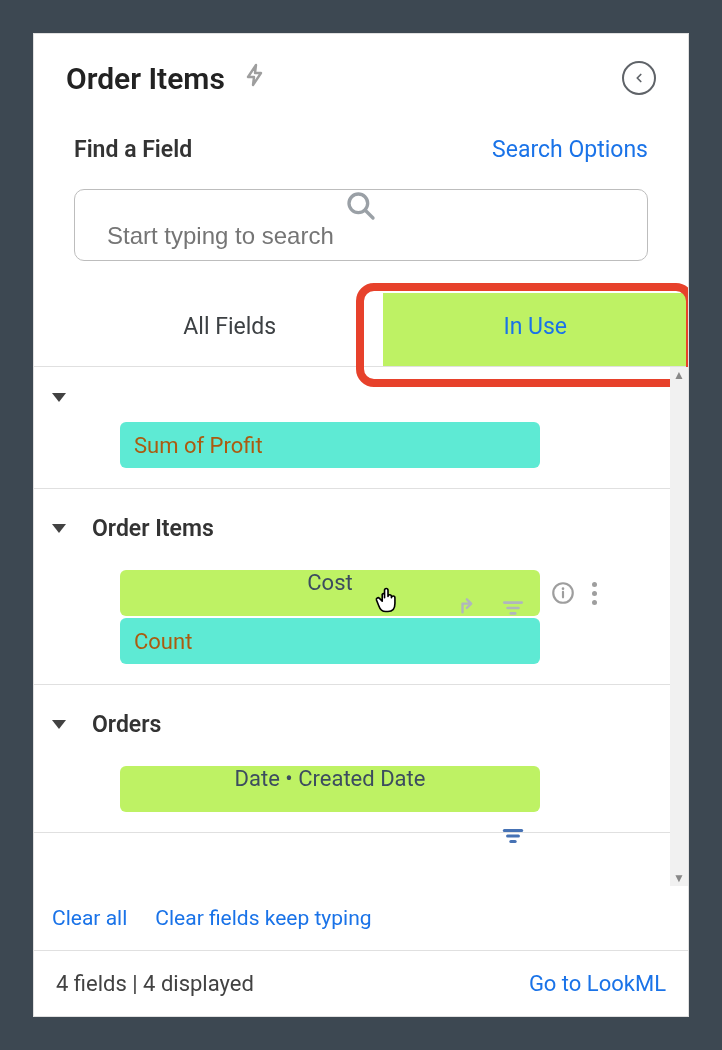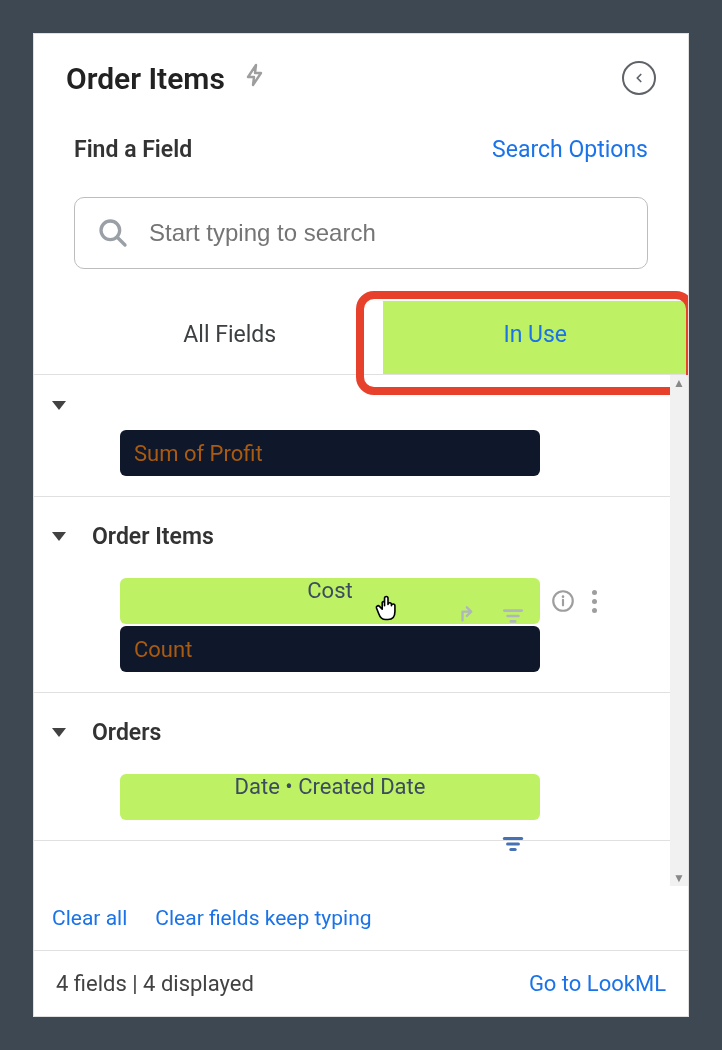--- a/index.html
+++ b/index.html
@@ -36,33 +36,34 @@
   border: 2.5px solid #5f6368;
   border-radius: 50%;
   background: #fff;
   display: flex; align-items: center; justify-content: center;
   cursor: pointer;
 }
 .collapse-btn svg { width: 14px; height: 14px; }
 
 .find-row {
   display: flex; align-items: center; justify-content: space-between;
-  margin: 34px 40px 16px 40px;
+  margin: 34px 40px 8px 40px;
   gap: 43px;
 }
 .find-label { font-size: 23px; font-weight: 600; color: #333; }
 .search-options { font-size: 23px; color: #1a73e8; text-decoration: none; cursor: pointer; }
 
 .search-box {
   margin: 18px 40px 0 40px;
   border: 1.5px solid #bdbdbd;
   border-radius: 10px;
   height: 72px;
   display: flex; align-items: center;
   padding: 0 22px;
+  flex-direction: column;
 }
 .search-box svg { width: 32px; height: 32px; color: #9aa0a6; flex-shrink: 0; }
 .search-input {
   border: none; outline: none;
   font-size: 24px; color: #5f6368;
   margin-left: 20px; width: 100%;
   background: transparent;
 }
 .search-input::placeholder { color: #757575; }
 
@@ -127,21 +128,21 @@
 .field-row {
   margin: 6px 0 0 86px;
   width: 420px;
   height: 46px;
   border-radius: 6px;
   display: flex; align-items: center;
   padding: 0 14px;
   font-size: 22px;
   position: relative;
 }
-.field-orange { background: #0f172a; color: #ab5b10; }
+.field-orange { background: #5eead4; color: #ab5b10; }
 .field-blue { background: #bef264; color: #3c4c5f; flex-direction: column; }
 .field-actions {
   display: flex; align-items: center; gap: 18px;
   margin-left: auto;
 }
 .field-actions svg { width: 26px; height: 26px; }
 .side-actions {
   position: absolute;
   left: 430px; top: 0; height: 46px;
   display: flex; align-items: center; gap: 16px;

